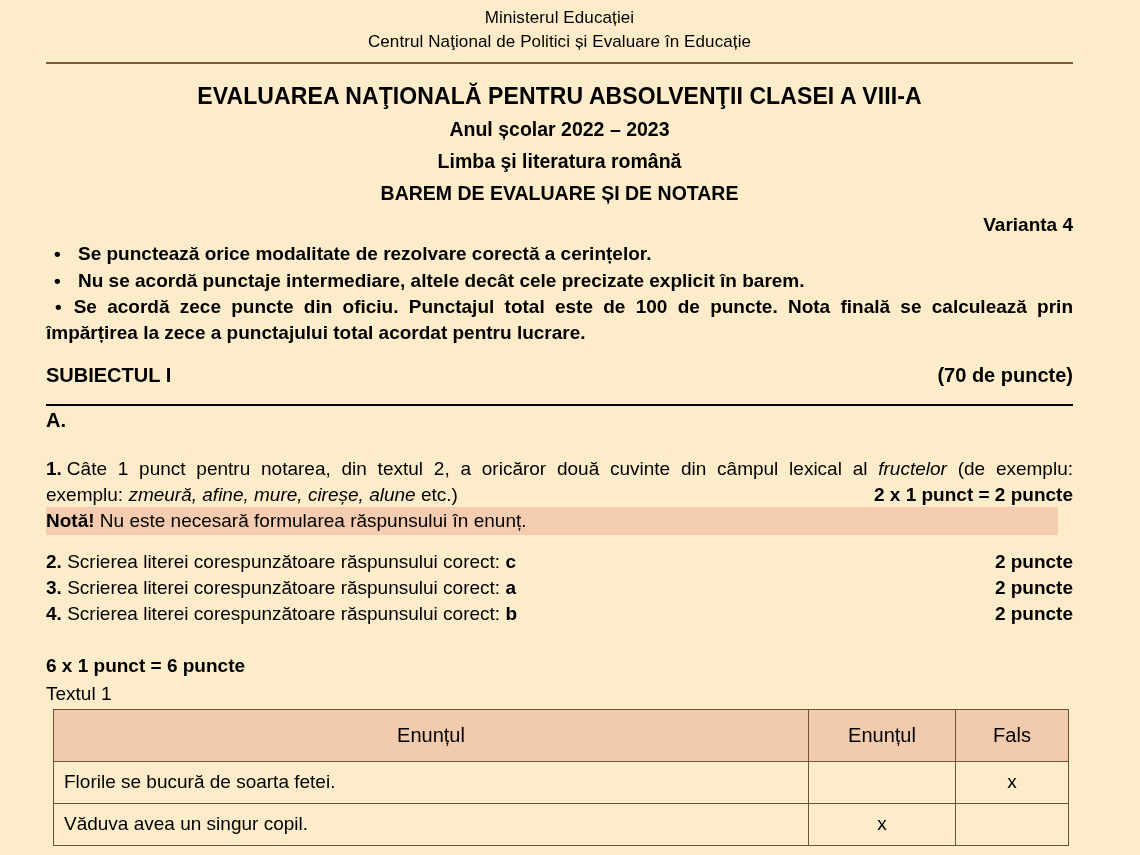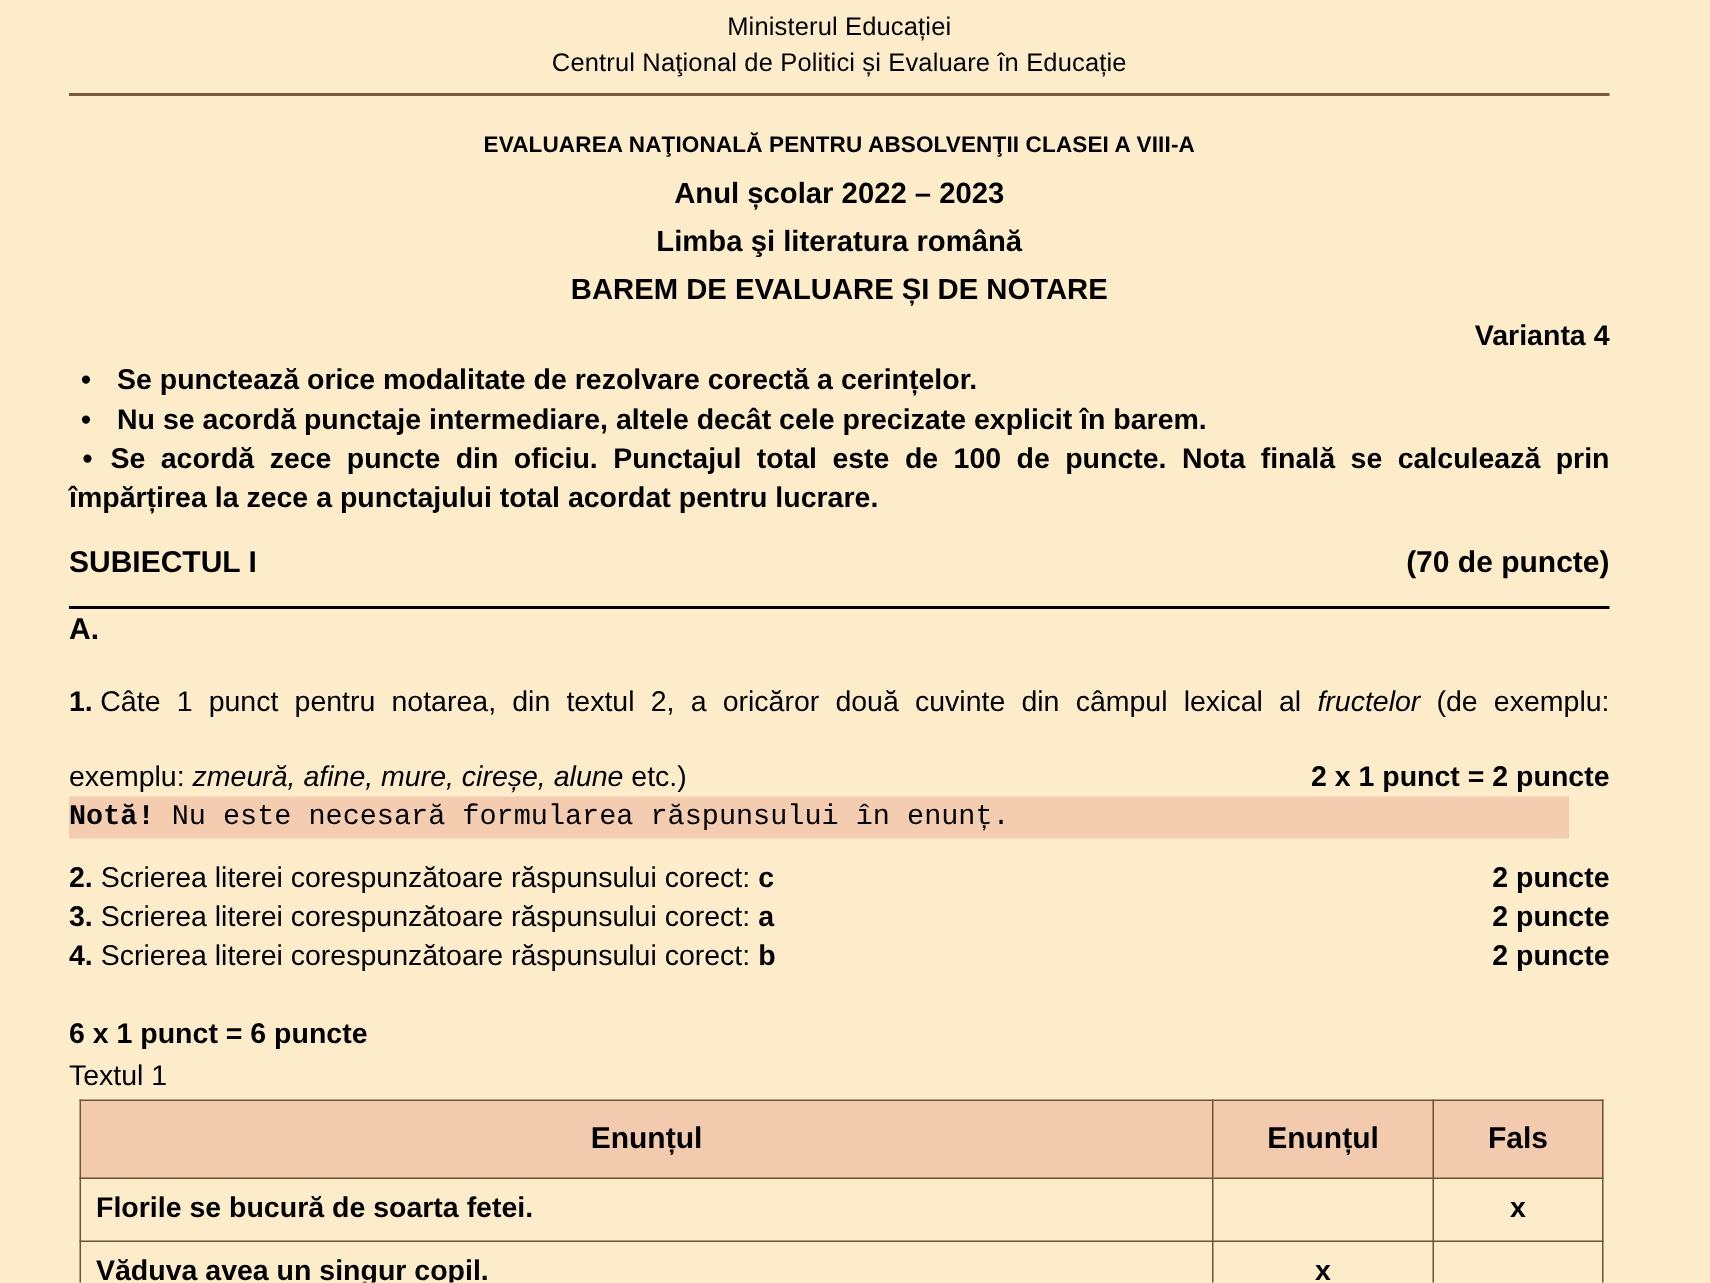--- a/index.html
+++ b/index.html
@@ -40,21 +40,21 @@
     border-top: 2px solid #7a5a38;
     width: 1027px;
   }
 
   
   .titles {
     text-align: center;
     font-weight: bold;
     margin-top: 16px;
   }
-  .title-main   { font-size: 15px; line-height: 33px; letter-spacing: 0.1px;}
+  .title-main   { font-size: 23px; line-height: 33px; letter-spacing: 0.1px;}
   .title-year   { font-size: 19.5px; line-height: 32px; }
   .title-subject{ font-size: 19.5px; line-height: 32px; }
   .title-barem  { font-size: 19.5px; line-height: 32px; }
 
   .variant-line {
     text-align: right;
     font-weight: bold;
     font-size: 19px;
     line-height: 30px;
     margin-top: 1px;
@@ -108,33 +108,31 @@
   .q-block { font-size: 19px; line-height: 25.5px; }
   .q1 { margin-top: 23px; }
   .q1-line1 {
     text-align: justify;
     text-align-last: justify;
   }
   .q1-line2 {
     display: flex;
     justify-content: space-between;
     align-items: center;
-    margin-top: 24px;
   }
   b, .bold { font-weight: bold; }
   i, .ital { font-style: italic; }
 
   .note-row {
     background: #f4cdb1;
     width: 1000px;
     margin-left: 0;
-    padding: 1px 0 2px 0;
+    padding: 1px 12px 2px 0;
     font-size: 19px;
     line-height: 25px;
-    font-family: Liberation Mono, monospace;
   }
 
   .qa-list { margin-top: 14px; }
   .qa-row {
     display: flex;
     justify-content: space-between;
     align-items: baseline;
     font-size: 19px;
     line-height: 26px;
   }
@@ -155,21 +153,21 @@
     border-collapse: collapse;
     width: 1015px;
     margin-left: 7px;
     table-layout: fixed;
     font-size: 19px;
   }
   table.bar-table th,
   table.bar-table td {
     border: 1.5px solid #6b5334;
     padding: 6px 0 7px 0;
-    font-weight: bold;
+    font-weight: normal;
     vertical-align: middle;
   }
   table.bar-table thead th {
     background: #f2cbae;
     text-align: center;
     height: 38px;
     font-size: 20px;
   }
   table.bar-table td.stmt {
     text-align: left;

